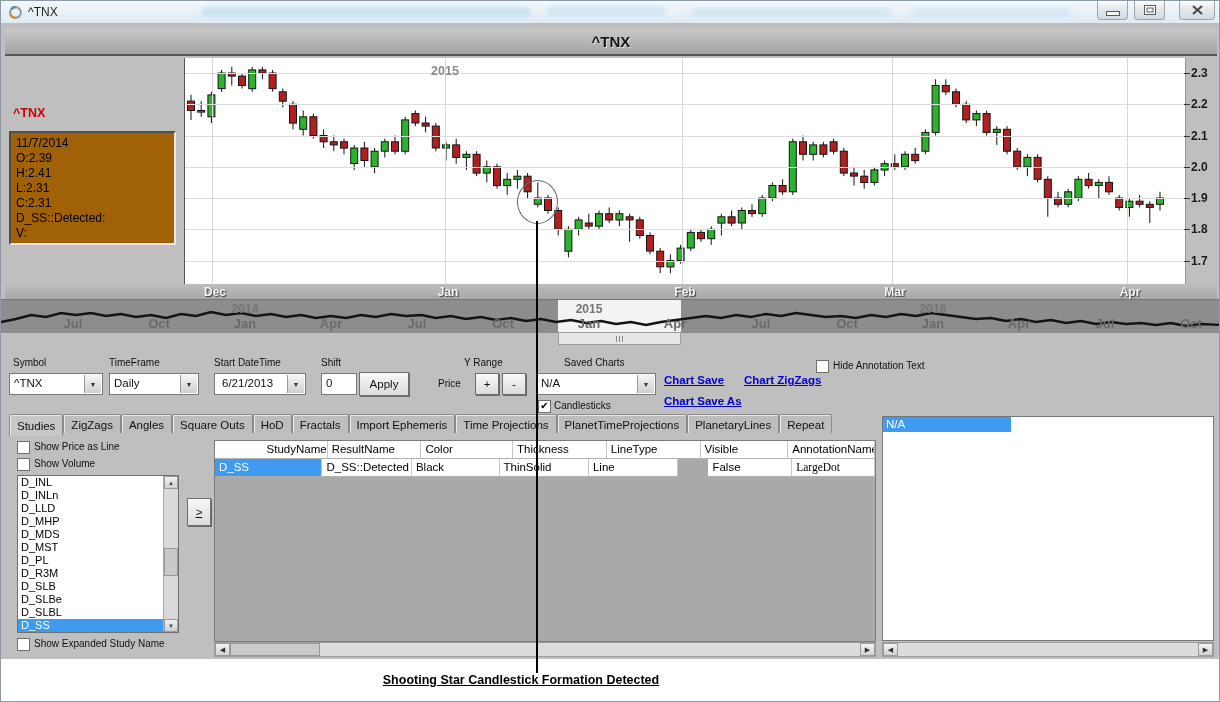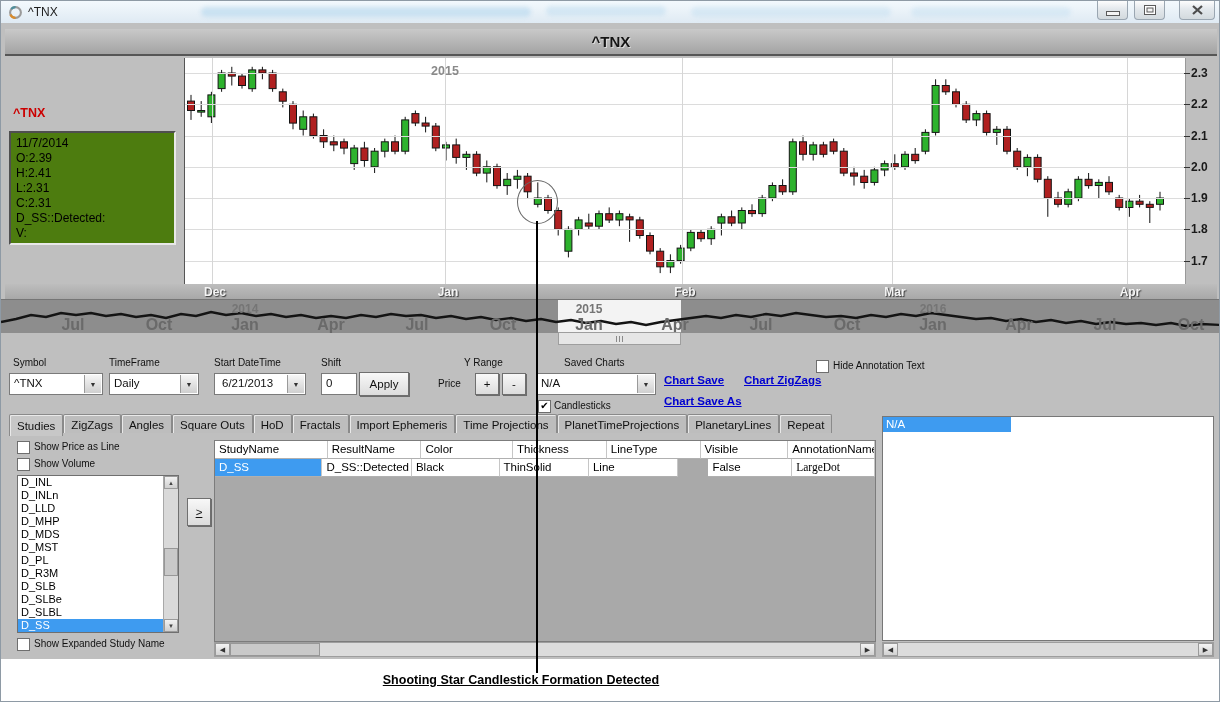--- a/index.html
+++ b/index.html
@@ -27,21 +27,21 @@
   .vgrid{position:absolute;top:0;width:1px;height:226px;background:#d6d6d6;}
   .ytick{position:absolute;left:1190px;width:34px;font-size:12px;font-weight:700;color:#1a1a1a;}
   .ytickmark{position:absolute;left:1183px;width:6px;height:1px;background:#333;}
   #yearlabel{position:absolute;top:6px;font-size:12.5px;font-weight:700;color:#8a8a8a;transform:translateX(-50%);}
   #monthband{left:4px;top:283px;width:1212px;height:15px;background:linear-gradient(#bdbdbd,#a8a8a8);}
   .mlabel{position:absolute;top:1px;transform:translateX(-50%);font-size:12px;font-weight:700;color:#f4f4f4;text-shadow:1px 1px 1px #3a3a3a;}
   
   #nav{left:0;top:298px;width:1220px;height:33px;background:#8d8d8d;border-top:1px solid #757575;}
   #navsel{position:absolute;top:0;height:33px;background:rgba(252,252,252,.92);}
   .navyear{position:absolute;top:2px;transform:translateX(-50%);font-size:12px;font-weight:700;color:#757575;}
-  .navmonth{position:absolute;top:16px;transform:translateX(-50%);font-size:16px;font-weight:700;color:#6a6a6a;}
+  .navmonth{position:absolute;top:16px;transform:translateX(-50%);font-size:13px;font-weight:700;color:#6a6a6a;}
   #minisb{left:557px;top:331px;width:123px;height:13px;background:#e6e6e6;border:1px solid #9e9e9e;box-sizing:border-box;}
   .grip{position:absolute;top:3px;width:1px;height:6px;background:#8a8a8a;}
   
   #main{left:0;top:22px;width:1220px;height:636px;background:#bfbfbf;}
   
   .tab{height:17px;padding:1px 7px 0 7px;border:1px solid #8a8a8a;border-bottom:none;border-radius:2px 2px 0 0;background:#bdbdbd;font-size:11.5px;color:#111;display:flex;align-items:center;box-shadow:inset 1px 1px 0 #e9e9e9;}
   .tab.active{height:20px;background:#c7c7c7;z-index:3;position:relative;}
   #tabstrip{left:8px;top:413px;display:flex;align-items:flex-start;}
   
   #studylist{left:16px;top:474px;width:162px;height:158px;background:#fff;border:1px solid #6f6f6f;box-sizing:border-box;}
@@ -55,21 +55,21 @@
   .trow{display:flex;}
   .tcell{height:18px;background:#fff;border-right:1px solid #c6c6c6;border-bottom:1px solid #b0b0b0;font-size:11.5px;color:#000;padding:2px 0 0 4px;box-sizing:border-box;white-space:nowrap;overflow:hidden;}
   .tcell.sel{background:#3e9bf0;color:#fff;}
   .hsb{position:absolute;height:15px;background:#dcdcdc;border:1px solid #9e9e9e;box-sizing:border-box;}
   .hsbarr{position:absolute;top:0;width:15px;height:13px;background:linear-gradient(#f4f4f4,#d2d2d2);border:1px solid #9a9a9a;box-sizing:border-box;font-size:7px;color:#333;text-align:center;line-height:12px;}
   
   #rightpanel{left:881px;top:415px;width:332px;height:225px;background:#fff;border:1px solid #777;box-sizing:border-box;}
   .rpitem{height:15px;font-size:11.5px;line-height:15px;padding-left:3px;}
   .rpitem.sel{background:#3e9bf0;color:#fff;width:125px;}
   
-  #infobox{left:8px;top:130px;width:167px;height:114px;background:#4d7c0f;border-top:2px solid #4f4f4f;border-left:2px solid #4f4f4f;border-right:2px solid #e8e8e8;border-bottom:2px solid #e8e8e8;box-sizing:border-box;padding:3px 16px 0 5px;}
+  #infobox{left:8px;top:130px;width:167px;height:114px;background:#a16207;border-top:2px solid #4f4f4f;border-left:2px solid #4f4f4f;border-right:2px solid #e8e8e8;border-bottom:2px solid #e8e8e8;box-sizing:border-box;padding:3px 16px 0 5px;}
   .infoline{font-size:12px;color:#000;line-height:15px;white-space:nowrap;}
   #symred{left:12px;top:105px;font-size:12.5px;font-weight:700;color:#cc0000;}
   #bottomwhite{left:0;top:658px;width:1220px;height:44px;background:#fff;}
   #annottext{left:300px;top:672px;width:440px;text-align:center;font-size:12.5px;font-weight:700;color:#000;text-decoration:underline;}
   #annotline{width:2px;background:#000;}
   #annotcircle{border:1.5px solid #686868;border-radius:50%;}
 </style>
 </head>
 <body>
 
@@ -461,21 +461,21 @@
       <div class="sbthumb" style="top:72px;height:28px"></div>
       <div class="sbarrow" style="bottom:0">▼</div>
     </div>
   </div>
   <div class="abs btn" style="left:186px;top:497px;width:22px;height:26px;text-decoration:underline">&gt;</div>
   <div class="abs cb" style="left:16px;top:637px"></div>
   <div class="abs lbl" style="left:33px;top:637px">Show Expanded Study Name</div>
 
   <div class="abs" id="gridarea">
     <div id="tablehead" class="trow">
-        <div class="tcell" style="width: 113px;">StudyName</div>
+        <div class="tcell" style="width: 113px; text-align: right;">StudyName</div>
         <div class="tcell" style="width: 94px;">ResultName</div>
         <div class="tcell" style="width: 92px;">Color</div>
         <div class="tcell" style="width: 94px;">Thickness</div>
         <div class="tcell" style="width: 94px;">LineType</div>
         <div class="tcell" style="width: 88px;">Visible</div>
         <div class="tcell" style="width: 87px;">AnnotationName</div>
       </div>
     <div id="tablebody">
         <div class="trow">
           <div class="tcell sel" style="width: 113px;">D_SS</div>

